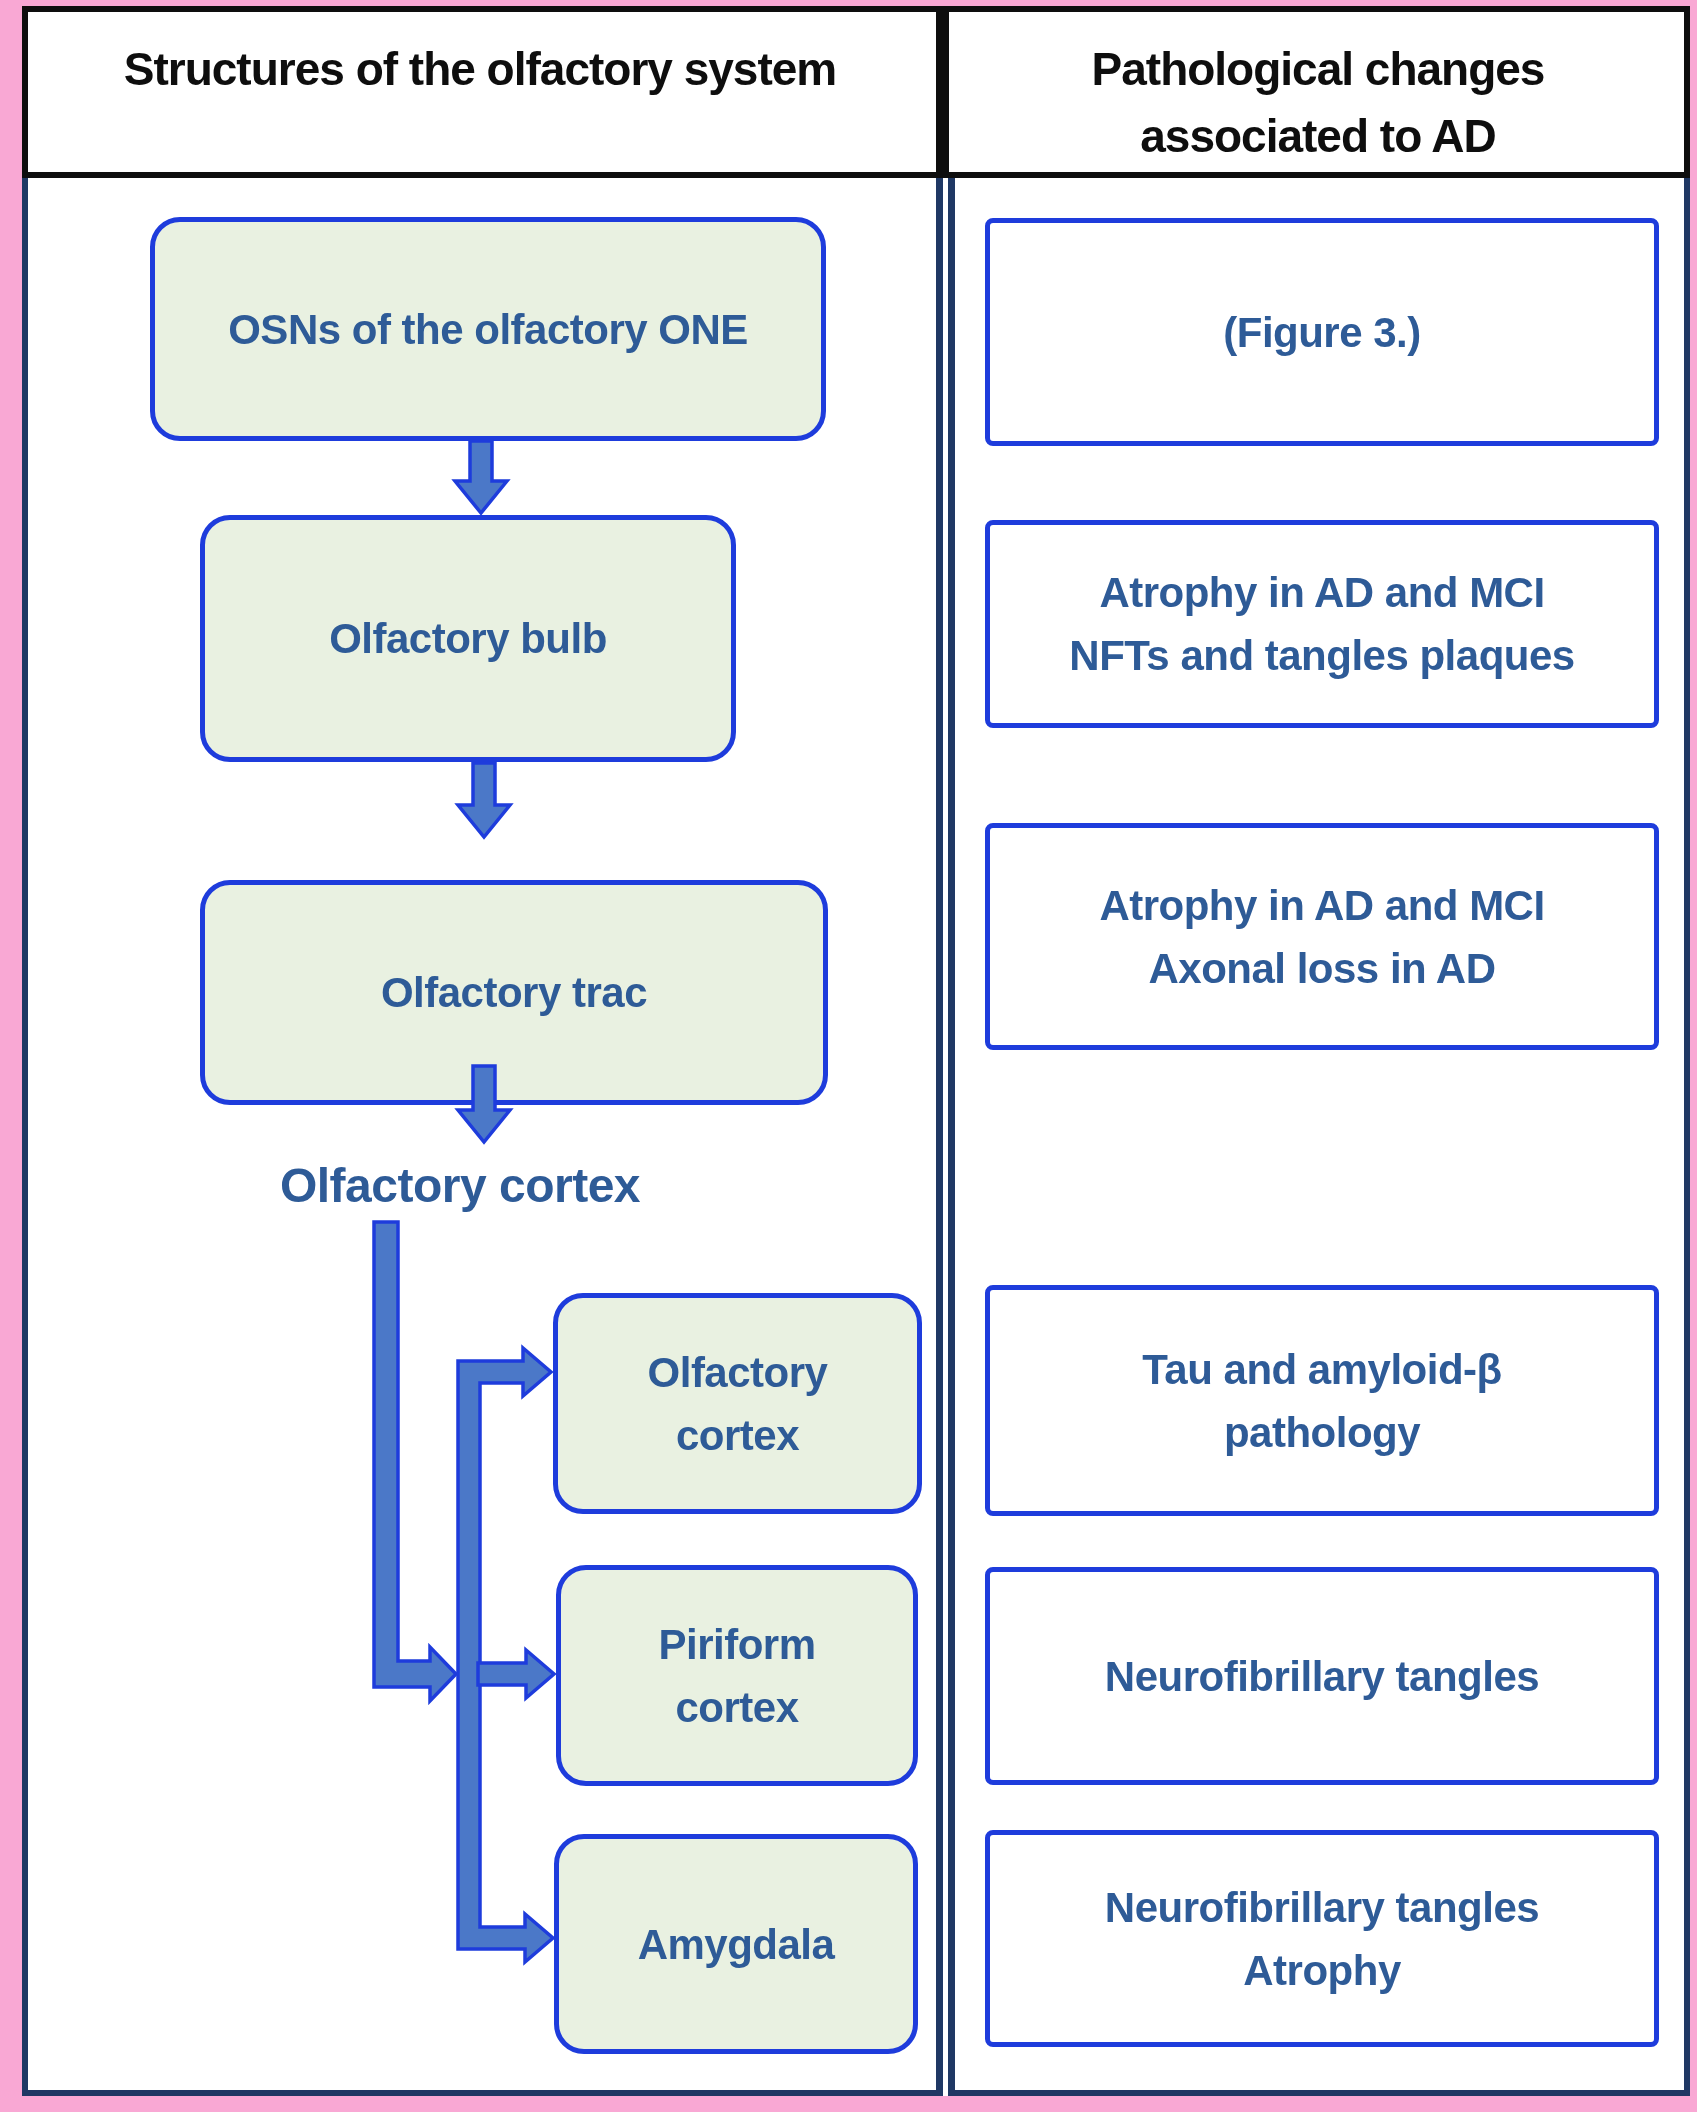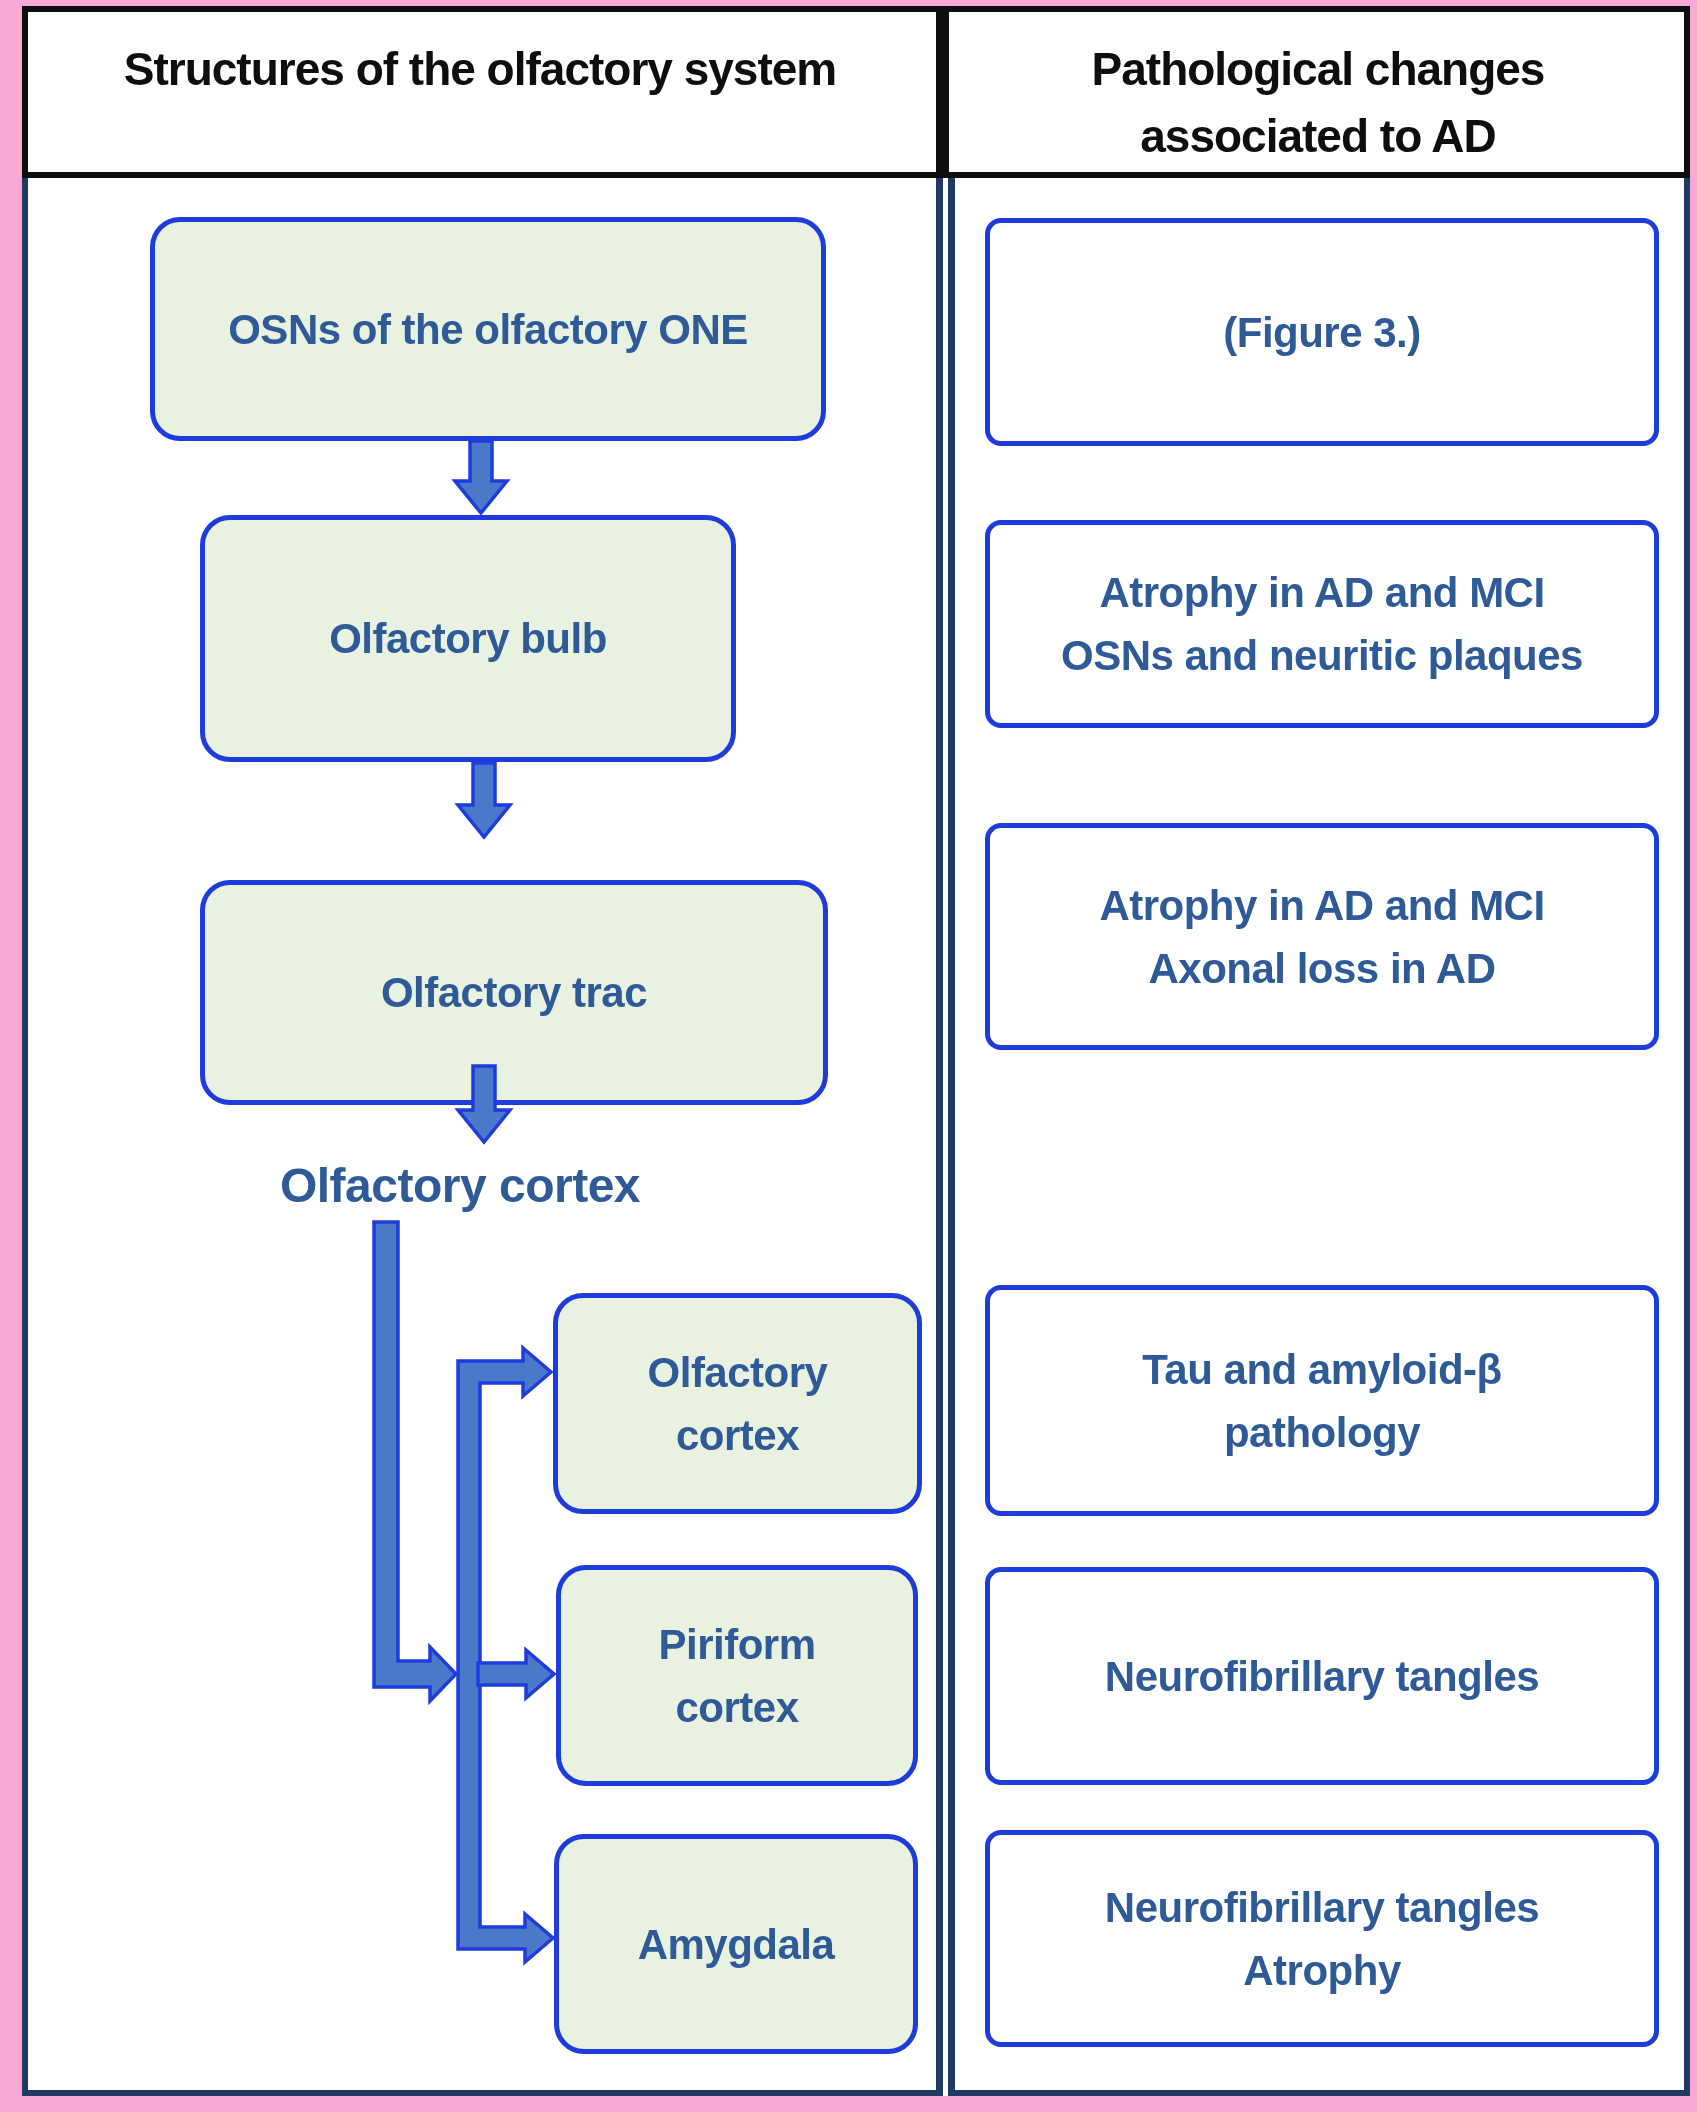--- a/index.html
+++ b/index.html
@@ -38,21 +38,21 @@
   
   .box{
     position:absolute;box-sizing:border-box;
     border:5px solid #1e3cdc;border-radius:30px;
     display:flex;flex-direction:column;align-items:center;justify-content:center;
     color:#2e5b97;font-size:42px;letter-spacing:-0.5px;
     text-align:center;line-height:1.5;
   }
   .box span{display:block;}
   .gbox{background:#e9f1e1;}
-  .wbox{background:#ffffff;border-radius:16px;}
+  .wbox{background:#ffffff;border-radius:8px;}
   
   .b-osn        {left:150px;top:217px;width:676px;height:224px;}
   .b-bulb       {left:200px;top:515px;width:536px;height:247px;}
   .b-tract      {left:200px;top:880px;width:628px;height:225px;justify-content:center;}
   .b-entorhinal {left:553px;top:1293px;width:369px;height:221px;}
   .b-piriform   {left:556px;top:1565px;width:362px;height:221px;}
   .b-amygdala   {left:554px;top:1834px;width:364px;height:220px;}
   
   .r1{left:985px;top:218px;width:674px;height:228px;}
   .r2{left:985px;top:520px;width:674px;height:208px;}
@@ -105,21 +105,21 @@
   </div>
   <div class="box gbox b-amygdala">
     <span>Amygdala</span>
   </div>
 
   <div class="box wbox r1">
     <span>(Figure 3.)</span>
   </div>
   <div class="box wbox r2">
     <span>Atrophy in AD and MCI</span>
-    <span>OSNs and neuritic plaques</span>
+    <span>NFTs and tangles plaques</span>
   </div>
   <div class="box wbox r3">
     <span>Atrophy in AD and MCI</span>
     <span>Axonal loss in AD</span>
   </div>
   <div class="box wbox r4">
     <span>Tau and amyloid-β</span>
     <span>pathology</span>
   </div>
   <div class="box wbox r5">

